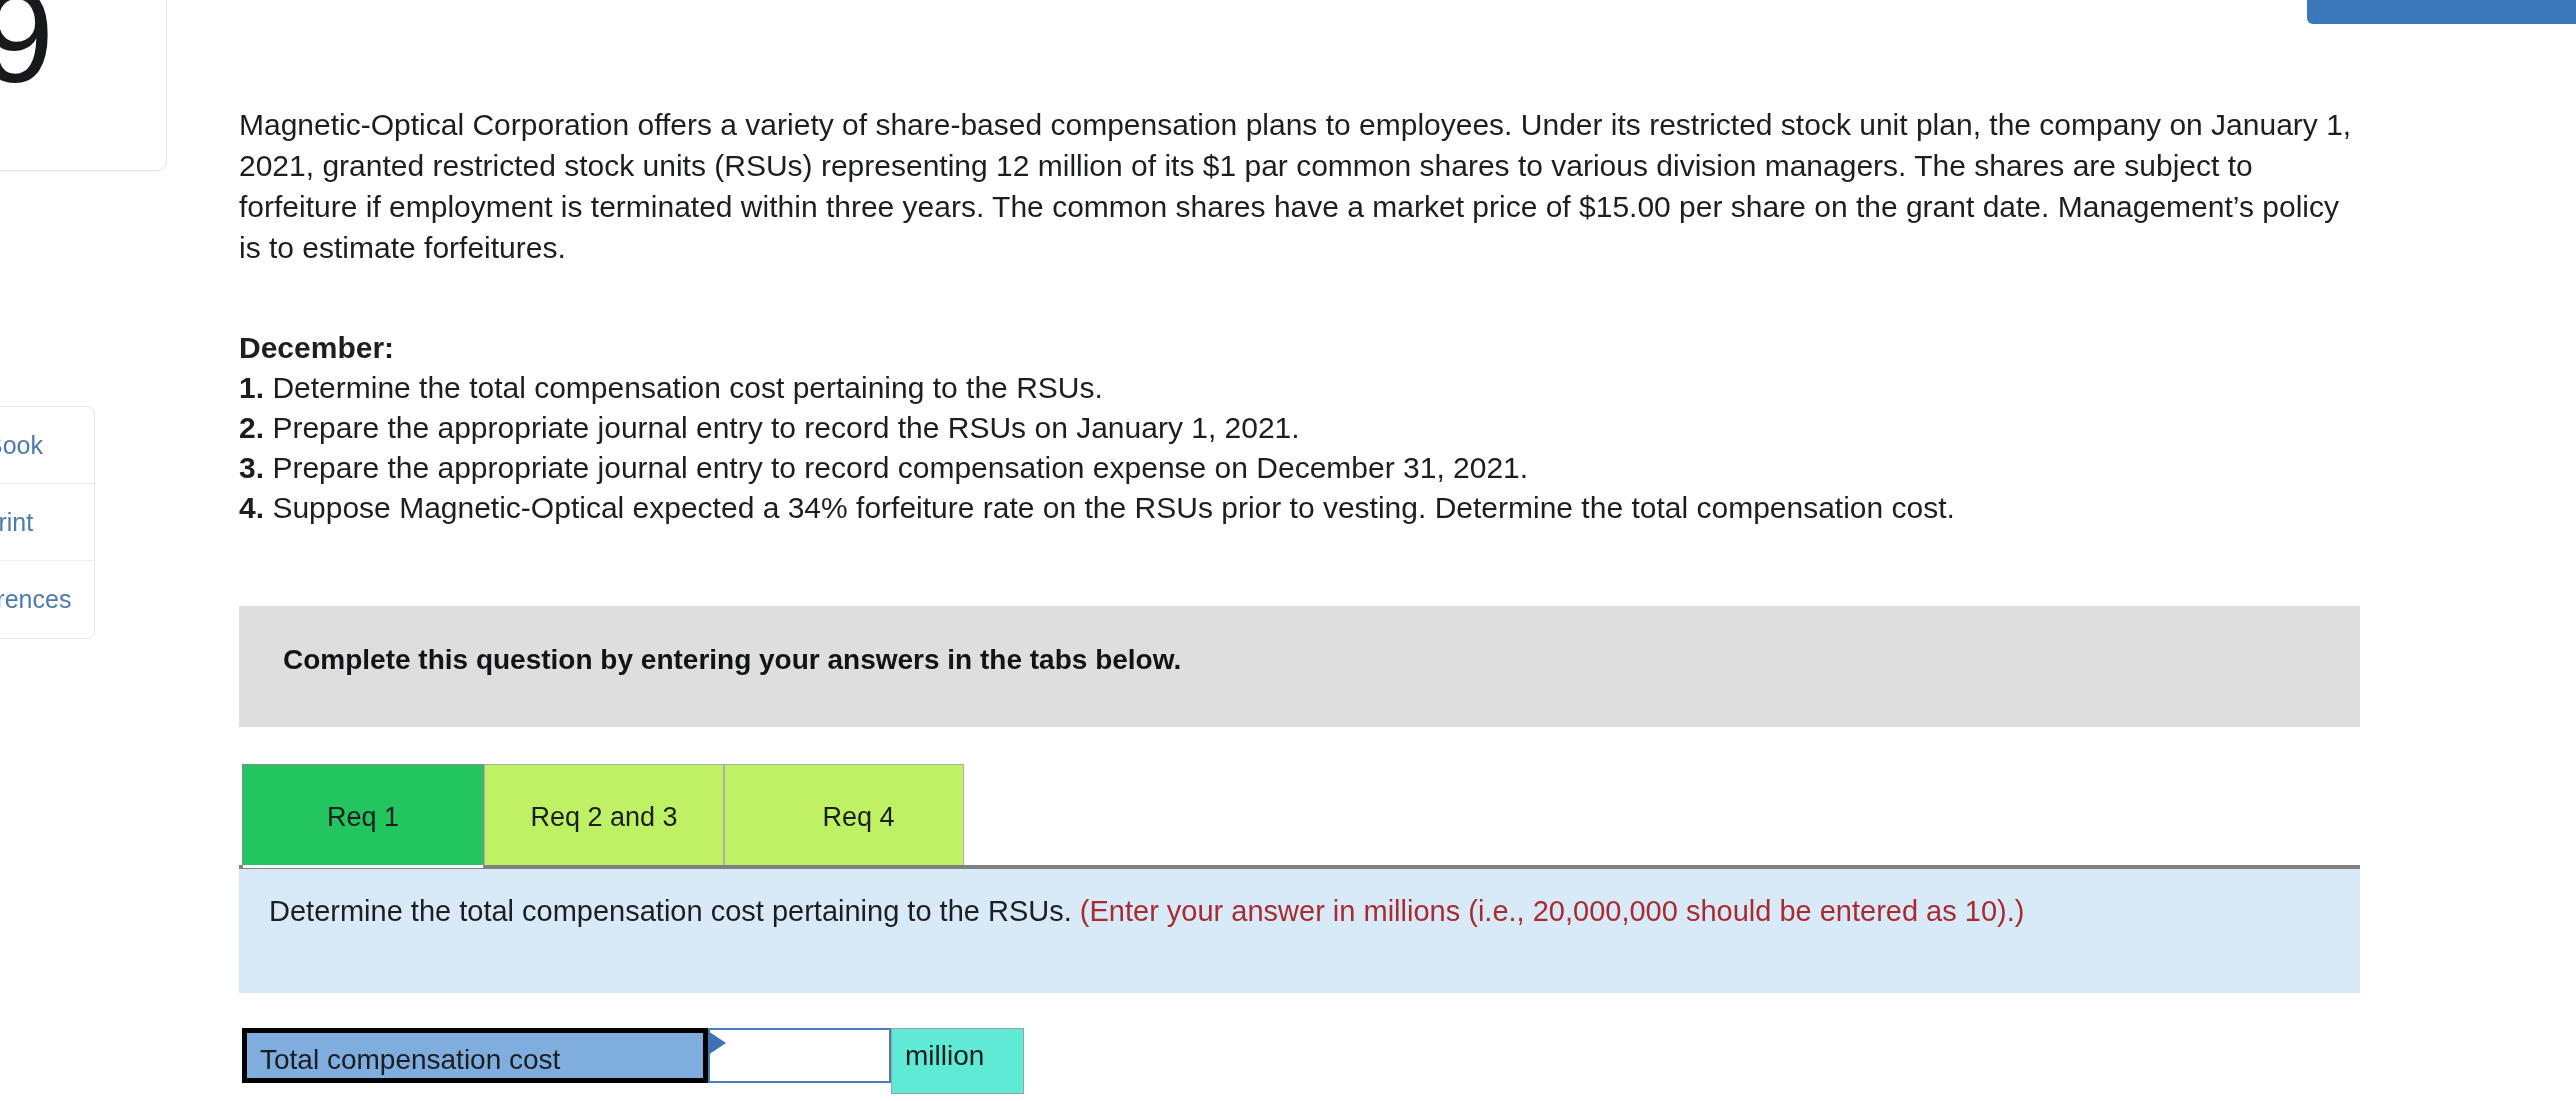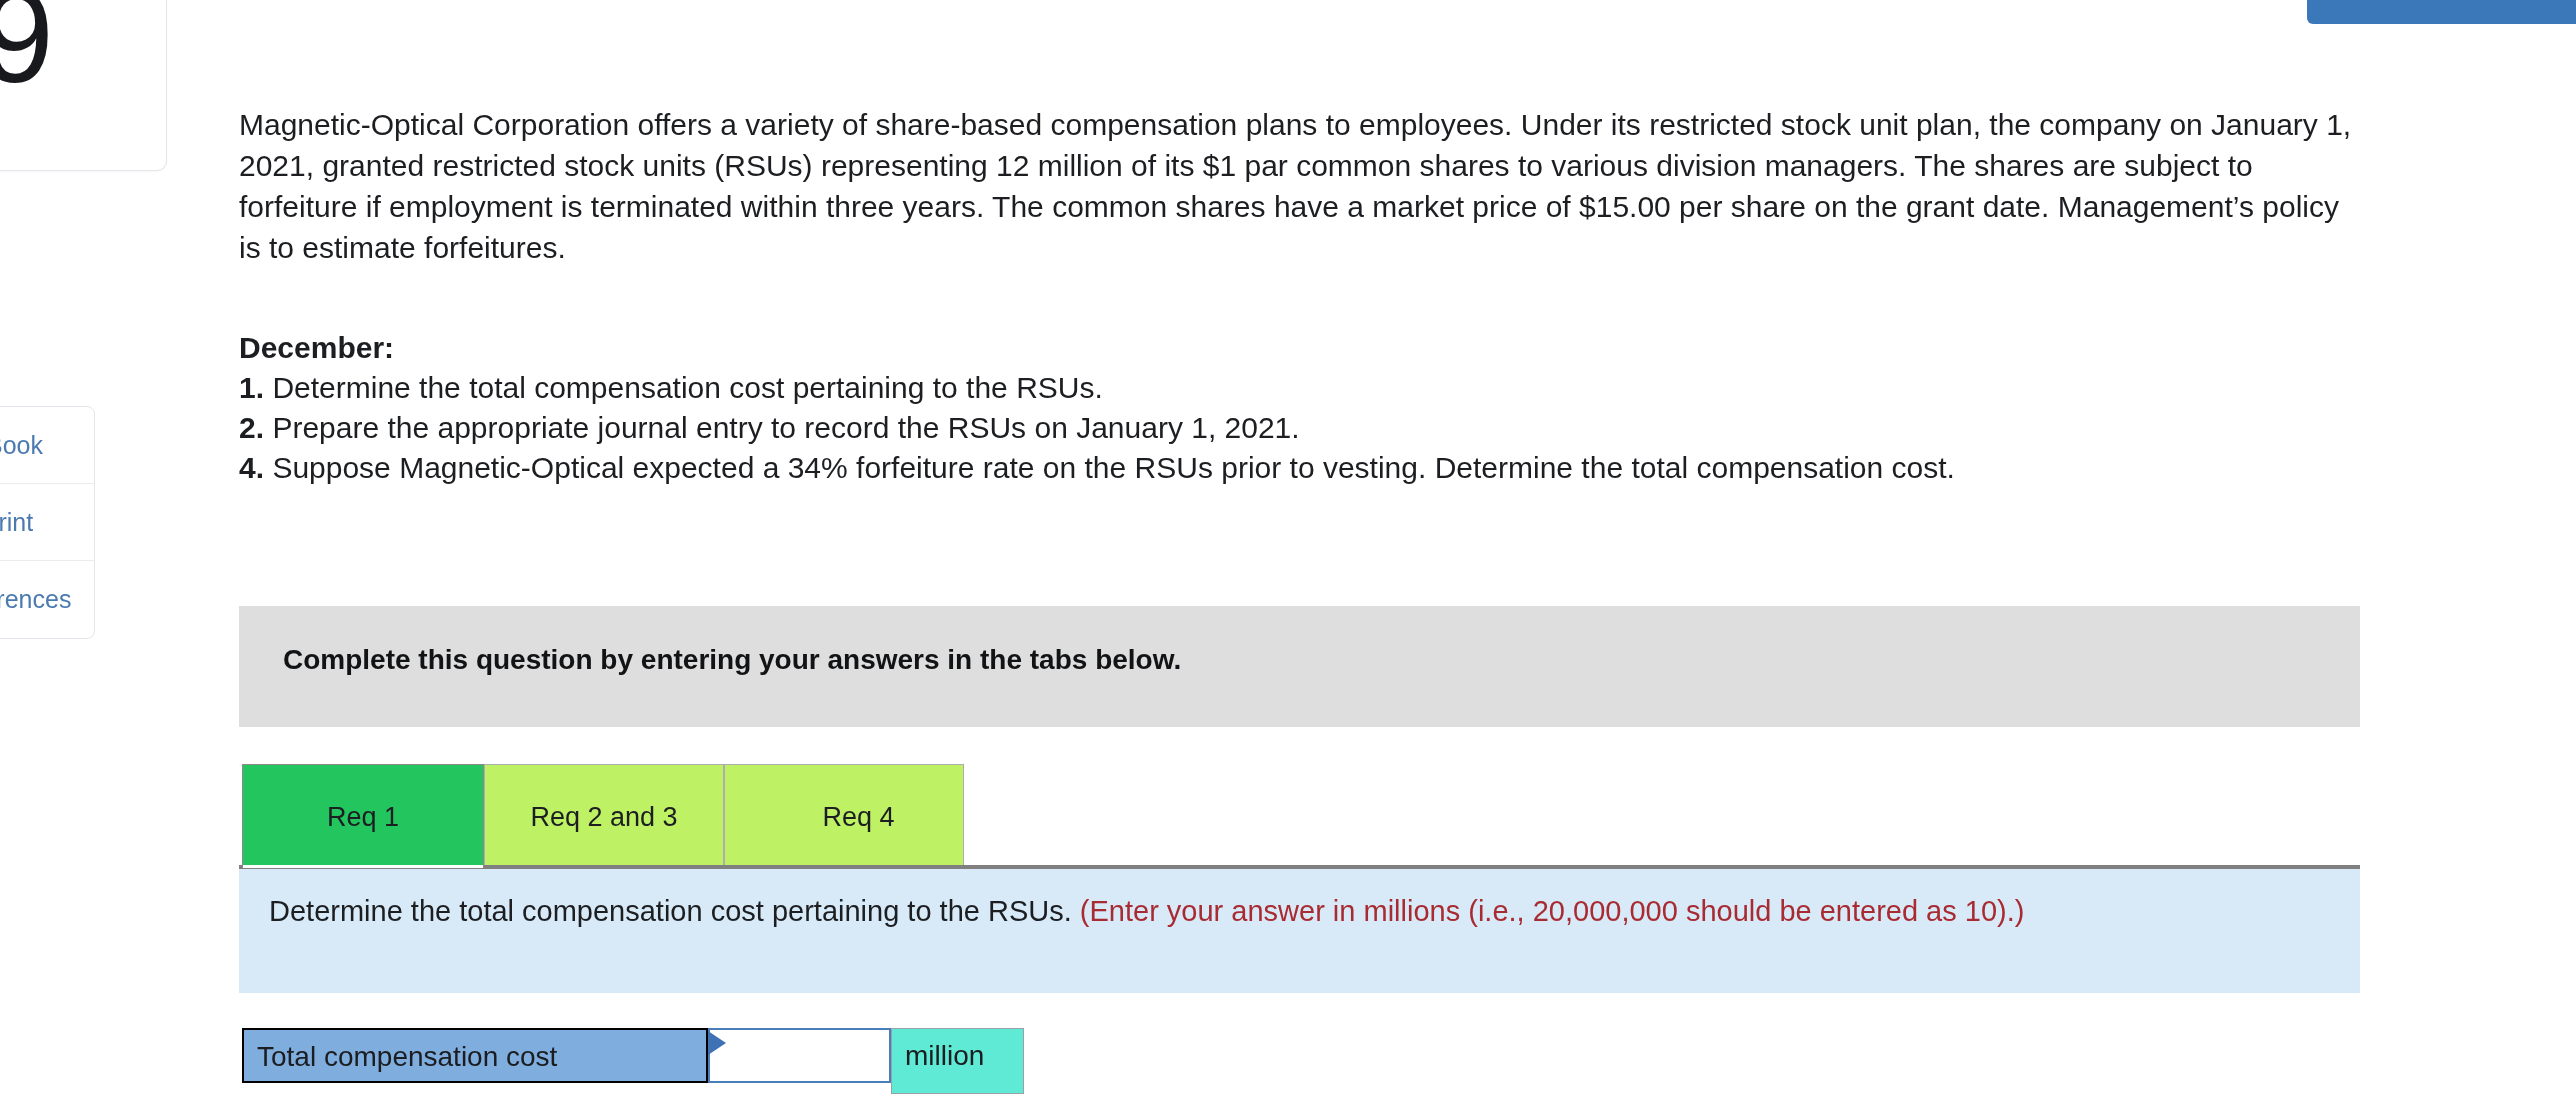--- a/index.html
+++ b/index.html
@@ -228,21 +228,21 @@
     top: 1028px;
     height: 55px;
   }
   .ans-label-cell {
     position: absolute;
     left: 0;
     top: 0;
     width: 466px;
     height: 55px;
     background: #7eadde;
-    border: 2px solid #000000;
+    border: 5px solid #000000;
     box-sizing: border-box;
     color: #1b1d20;
     font-size: 28px;
     line-height: 53px;
     padding-left: 13px;
     font-family: "Liberation Sans", sans-serif;
     overflow: hidden;
     white-space: nowrap;
   }
   .ans-input-cell {
@@ -325,20 +325,24 @@
 
     <div class="req-line">
       <b>1.</b>
       <span>Determine the total compensation cost pertaining to the RSUs.</span>
     </div>
     <div class="req-line">
       <b>2.</b>
       <span>Prepare the appropriate journal entry to record the RSUs on January 1, 2021.</span>
     </div>
     <div class="req-line">
+      <b>3.</b>
+      <span>Prepare the appropriate journal entry to record compensation expense on December 31, 2021.</span>
+    </div>
+    <div class="req-line">
       <b>4.</b>
       <span>Suppose Magnetic-Optical expected a 34% forfeiture rate on the RSUs prior to vesting. Determine the total compensation cost.</span>
     </div>
   </div>
 
   <div class="complete-banner">
     <div class="banner-text">Complete this question by entering your answers in the tabs below.</div>
   </div>
 
   <div class="tabstrip">

